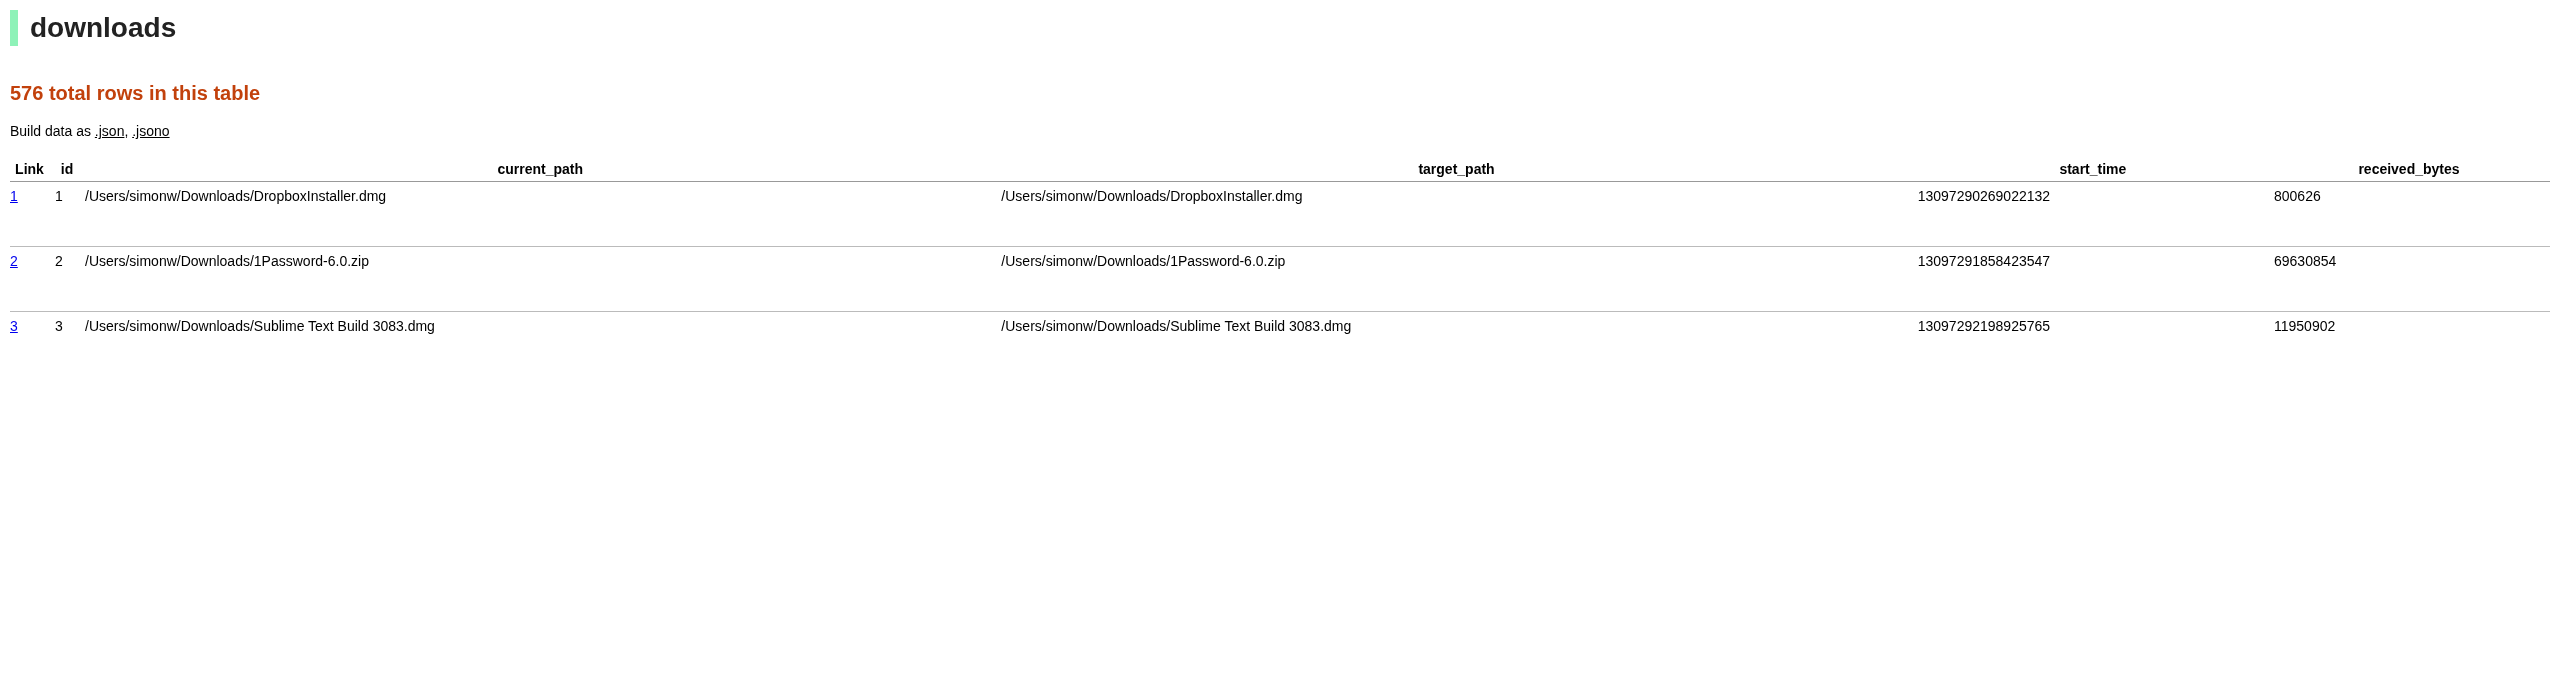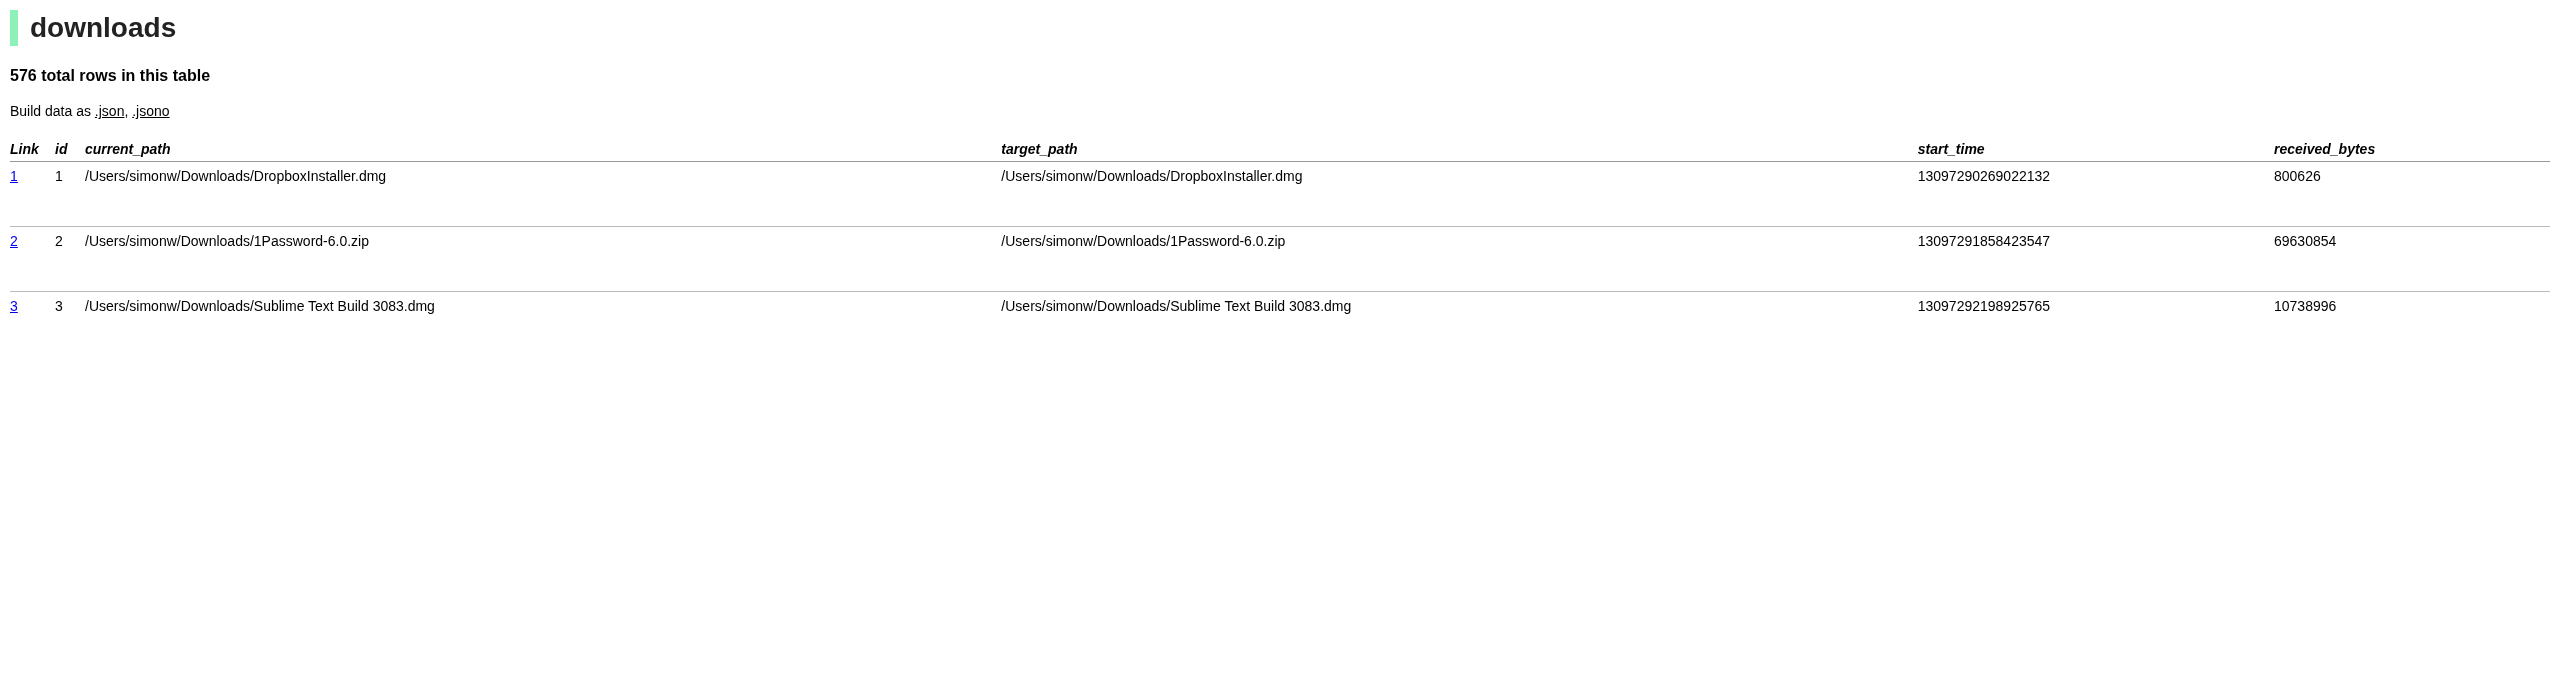--- a/index.html
+++ b/index.html
@@ -9,56 +9,55 @@
       font-family: "Helvetica Neue", Helvetica, Arial, sans-serif;
       margin: 0;
       padding: 10px;
       font-size: 14px;
       color: #000;
       background: #fff;
     }
     h1 {
       font-size: 28px;
       font-weight: bold;
-      margin: 0 0 21px 0;
+      margin: 0 0 36px 0;
       padding-left: 12px;
       border-left: 8px solid #8ef2b8;
       color: #222;
       line-height: 1.3;
     }
     h3 {
-      font-size: 16px;
+      font-size: 20px;
       font-weight: bold;
       margin: 0 0 18px 0;
-      color: #000000;
+      color: #c2410c;
     }
     .export-line {
       font-size: 14px;
       margin-bottom: 18px;
     }
     a {
       color: #0000ee;
       text-decoration: underline;
     }
     a.visited-look {
       color: #000000;
     }
     table {
       border-collapse: collapse;
       width: 100%;
       font-size: 14px;
     }
     th {
-      text-align: left;
+      text-align: center;
       font-weight: bold;
       padding: 4px 6px 4px 0;
       border-bottom: 1px solid #999;
       vertical-align: bottom;
       white-space: nowrap;
-      font-style: italic;
     }
     td {
       padding: 6px 6px 6px 0;
       border-top: 1px solid #bbb;
       vertical-align: top;
       height: 65px;
     }
     tbody tr:first-child td {
       border-top: none;
     }
@@ -103,16 +102,16 @@
       <td>/Users/simonw/Downloads/1Password-6.0.zip</td>
       <td>13097291858423547</td>
       <td>69630854</td>
     </tr>
     <tr>
       <td><a href="#">3</a></td>
       <td>3</td>
       <td>/Users/simonw/Downloads/Sublime Text Build 3083.dmg</td>
       <td>/Users/simonw/Downloads/Sublime Text Build 3083.dmg</td>
       <td>13097292198925765</td>
-      <td>10738996</td>
+      <td>11950902</td>
     </tr>
   </tbody>
 </table>
 
 </body></html>

